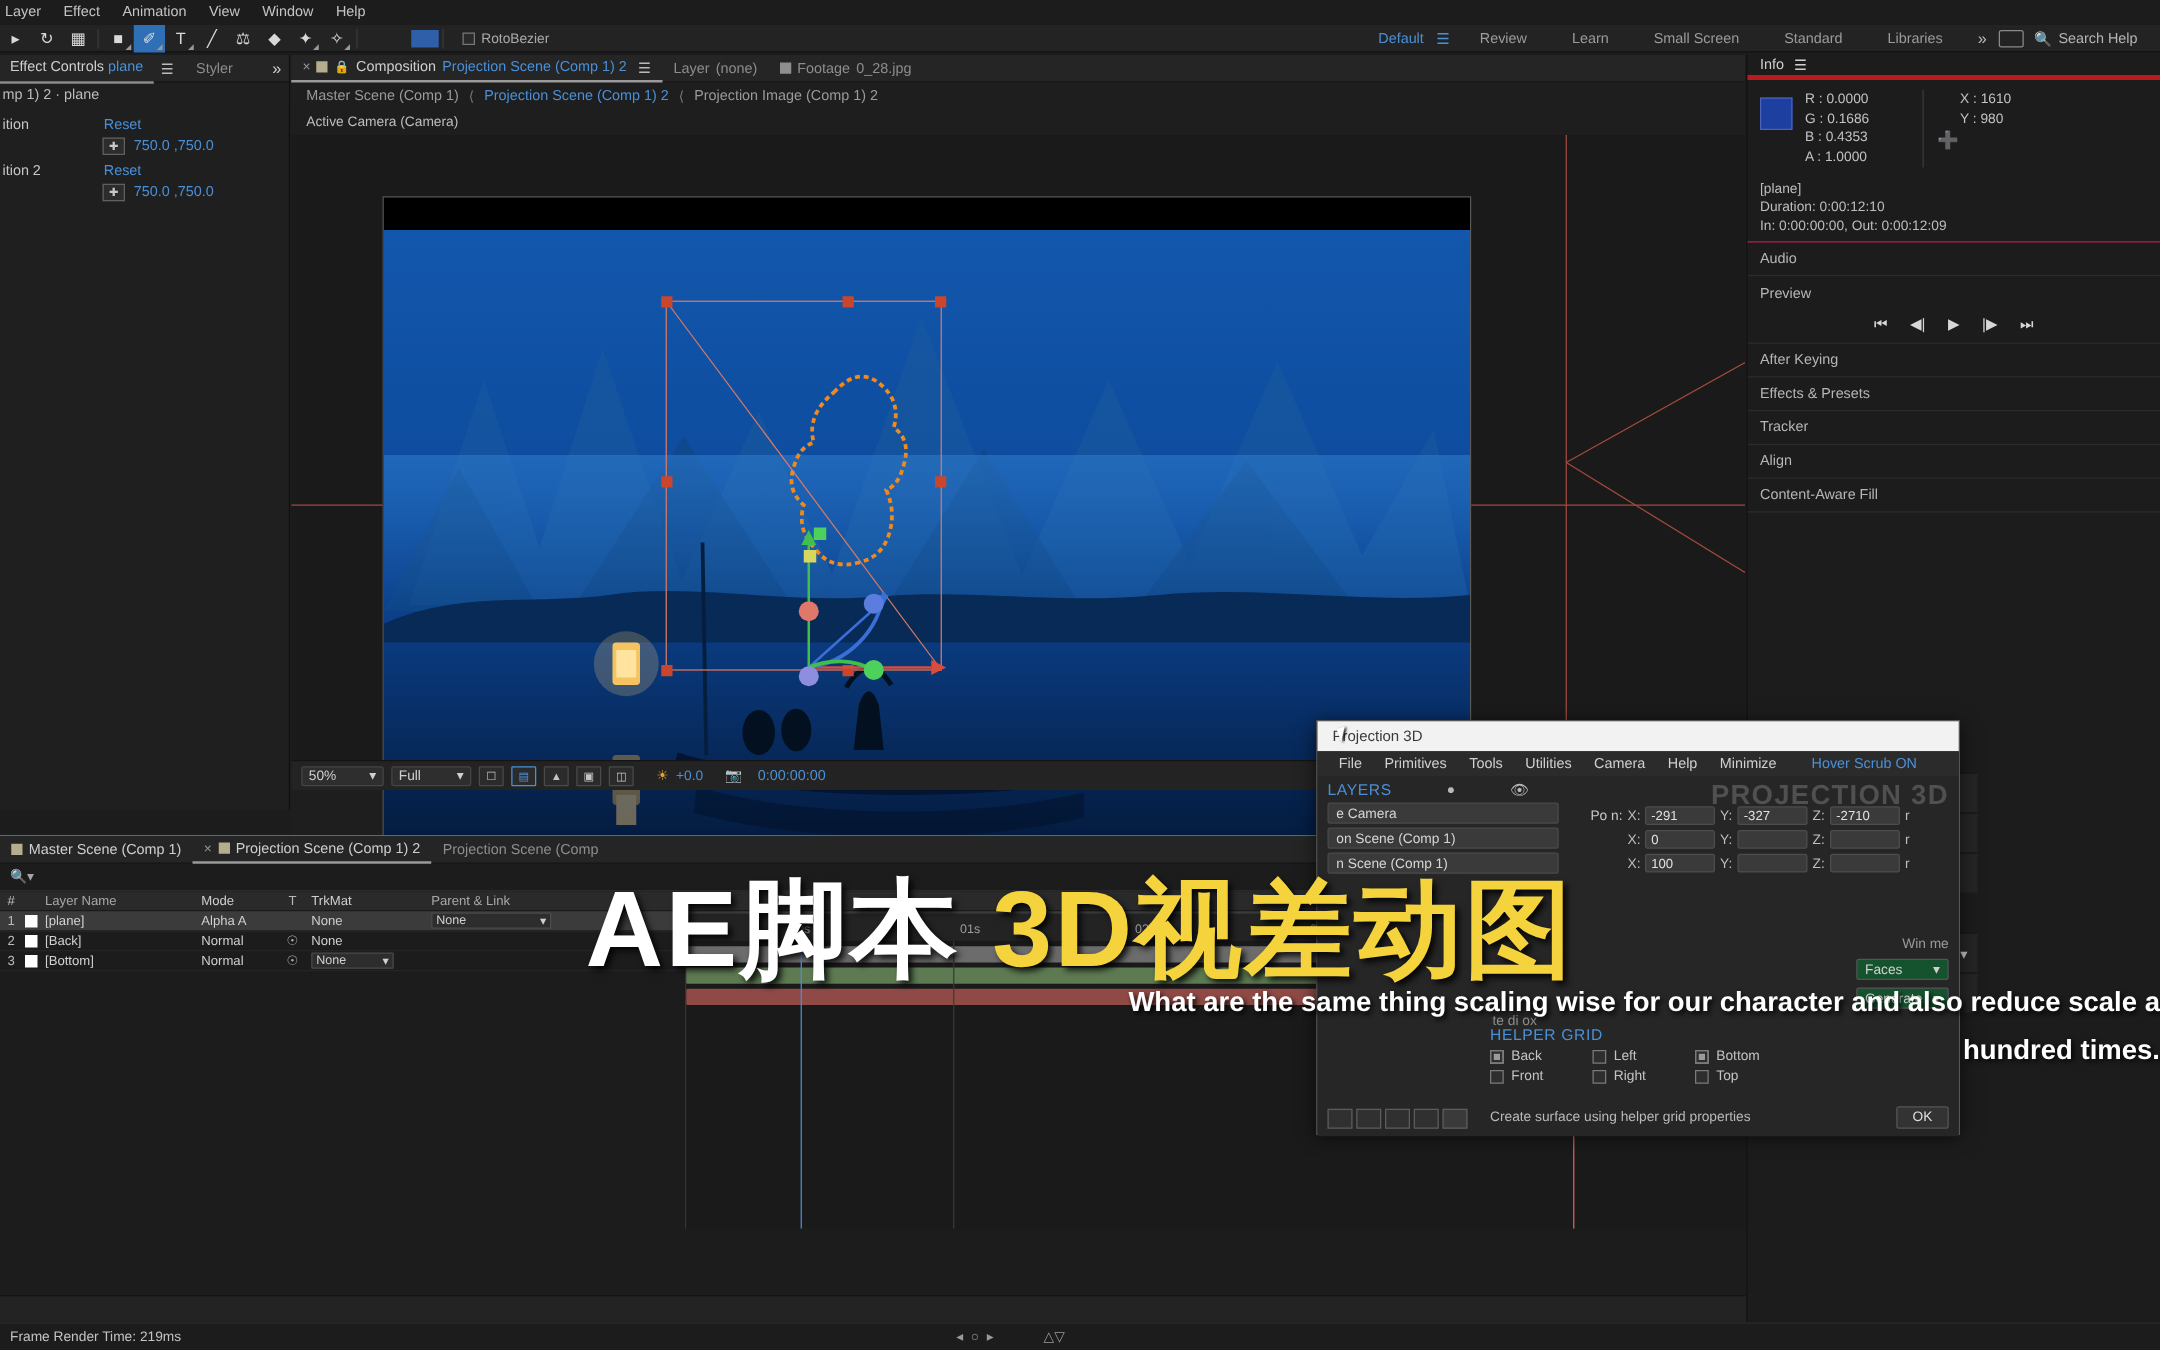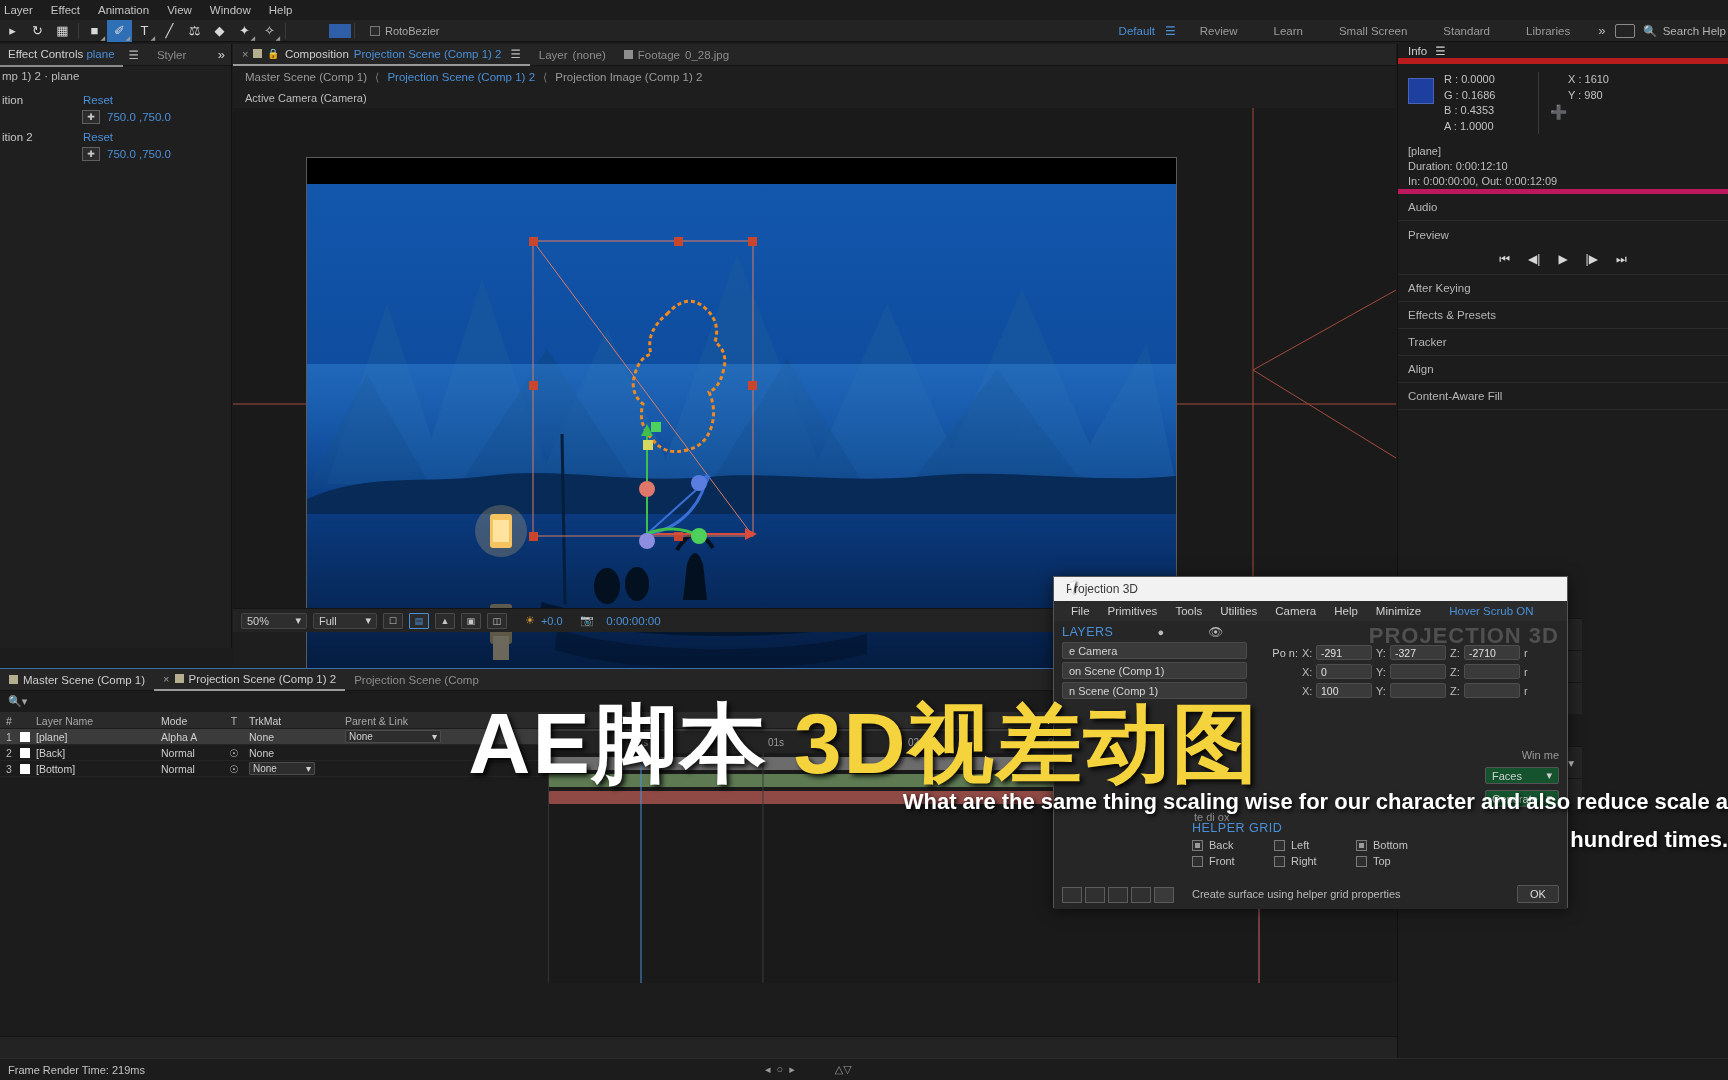--- a/index.html
+++ b/index.html
@@ -29,21 +29,21 @@
   }
   .tool {
     width:25px; height:22px; display:flex; align-items:center; justify-content:center;
     color:#d8d8d8; font-size:13px; position:relative;
   }
   .tool.active { background:#2f6fb5; }
   .tool .corner { position:absolute; right:2px; bottom:1px; font-size:6px; color:#999; }
   .tool-sep { width:1px; height:16px; background:#3a3a3a; margin:0 3px; }
   .rotobez { display:flex; align-items:center; gap:5px; margin-left:12px; color:#aaa; font-size:11px;}
   .cbox { width:10px; height:10px; border:1px solid #777; background:#2a2a2a; display:inline-block;}
-  .ws-area { margin-left:auto; display:flex; align-items:center; gap:0; padding-right:2px;text-align:right; }
+  .ws-area { margin-left:auto; display:flex; align-items:center; gap:0; padding-right:18px;text-align:right; }
   .ws { font-size:11.5px; color:#9b9b9b; padding:0 18px; white-space:nowrap;}
   .ws.sel { color:#4a90d9; padding-right:4px;}
   .ws-burger { color:#4a90d9; padding:0 6px; font-size:12px;}
   .chev { color:#bbb; font-size:13px; padding:0 10px;}
   .srch-help { display:flex; align-items:center; gap:5px; font-size:11.5px; color:#b5b5b5; padding-left:8px;}
   .capt-icon { width:20px;height:14px;border:1px solid #8a8a8a; border-radius:2px; display:inline-block; position:relative;}
 
   
   .ecpanel {
     position:absolute; left:0; top:44px; width:232px; height:604px;
@@ -123,22 +123,22 @@
           align-items:center; justify-content:center; font-size:9px; color:#c5c5c5; border-radius:1px;}
   .vbtn.on { border-color:#4a90d9; color:#4a90d9;}
   .tcode { color:#4a90d9; font-size:11.5px; margin-left:6px;}
 
   
   .rightdock {
     position:absolute; left:1397px; top:44px; width:331px; height:1016px; background:#1c1c1c;
     border-left:1px solid #111;
   }
   .rd-head { height:20px; display:flex; align-items:center; gap:8px; padding-left:10px;
-             font-size:11.5px; color:#cfcfcf; border-bottom:6px solid #b91c1c;}
-  .info-body { position:relative; height:130px; border-bottom:5px solid #be185d; }
+             font-size:11.5px; color:#cfcfcf; border-bottom:4px solid #b91c1c;}
+  .info-body { position:relative; height:130px; border-bottom:1px solid #be185d; }
   .info-sw { position:absolute; left:10px; top:14px; width:26px; height:26px; background:#1d3fa0; border:1px solid #4a63b8;}
   .info-rgba { position:absolute; left:46px; top:8px; font-size:11px; line-height:15.5px; color:#c3c3c3;}
   .info-div { position:absolute; left:140px; top:8px; width:1px; height:62px; background:#3a3a3a;}
   .info-plus { position:absolute; left:152px; top:40px; color:#c9c9c9; font-size:14px;}
   .info-xy { position:absolute; left:170px; top:8px; font-size:11px; line-height:15.5px; color:#c3c3c3;}
   .info-meta { position:absolute; left:10px; top:80px; font-size:11px; line-height:15px; color:#bdbdbd;}
   .rd-item { height:27px; display:flex; align-items:center; padding-left:10px;
              font-size:11.5px; color:#b6b6b6; border-bottom:1px solid #2b2b2b;}
   .prev-block { border-bottom:1px solid #2b2b2b; padding-bottom:6px;}
   .prev-ctrls { display:flex; align-items:center; justify-content:center; gap:18px;

